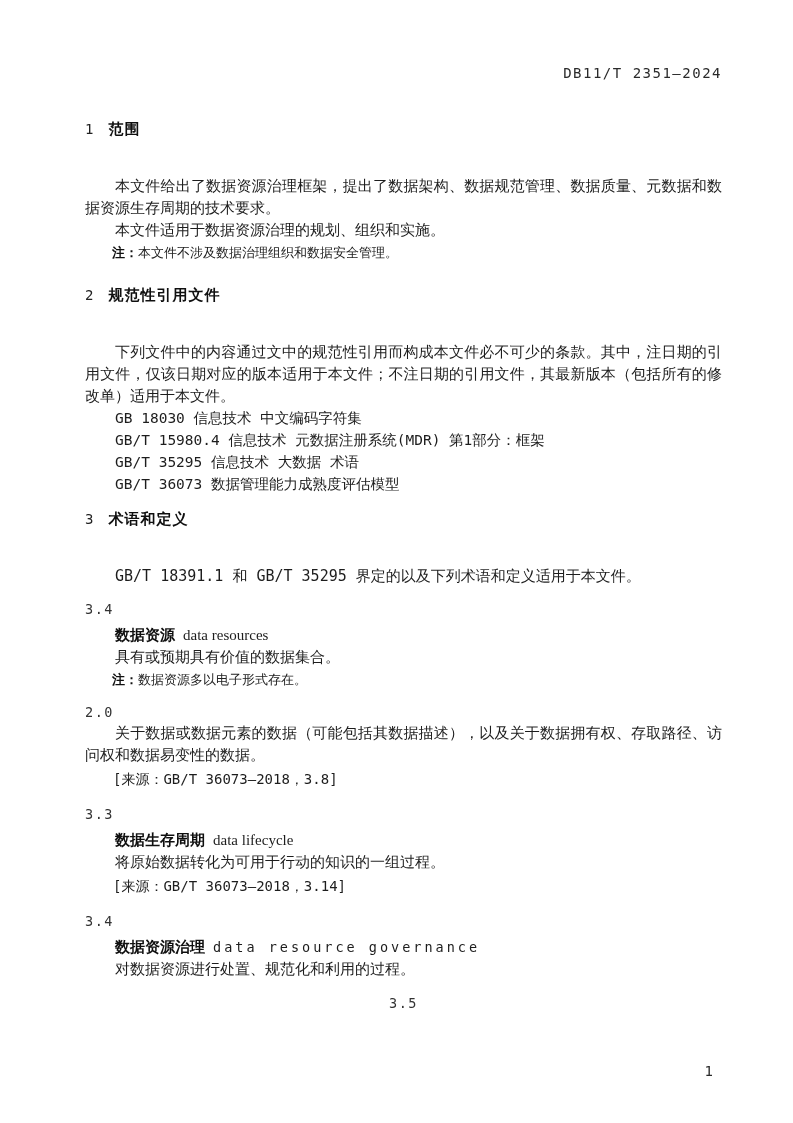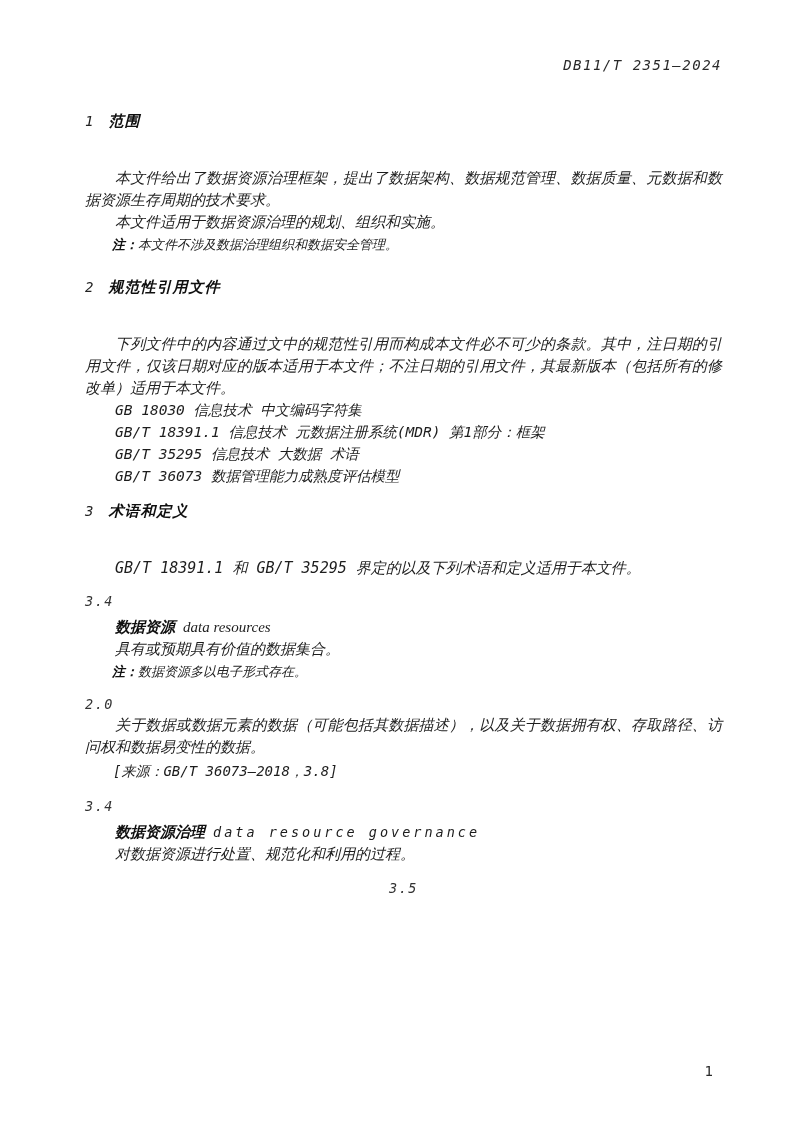--- a/index.html
+++ b/index.html
@@ -10,23 +10,22 @@
     position: relative;
     width: 793px;
     height: 1123px;
     background: #ffffff;
     color: #1d1d1d;
     overflow: hidden;
   }
   .content {
     position: absolute;
     left: 85px;
-    top: 0;
+    top: 8px;
     width: 637px;
-    font-style: italic;
   }
 
   
   .header {
     padding-top: 57px;
     text-align: right;
     font-family: "DejaVu Sans Mono", "Liberation Sans", sans-serif;
     font-size: 14px;
     letter-spacing: 1.5px;
     color: #2a2a2a;
@@ -178,21 +177,21 @@
     </section>
 
     <section class="sec-refs">
       <div class="sec-h">
         <span class="sec-num">2</span>
         <span class="sec-label">规范性引用文件</span>
       </div>
       <p class="body-p p-first">下列文件中的内容通过文中的规范性引用而构成本文件必不可少的条款。其中，注日期的引用文件，仅该日期对应的版本适用于本文件；不注日期的引用文件，其最新版本（包括所有的修改单）适用于本文件。</p>
       <div class="refs-list">
         <div class="ref-line">GB 18030 信息技术 中文编码字符集</div>
-        <div class="ref-line">GB/T 18391.1 信息技术 元数据注册系统(MDR) 第1部分：框架</div>
+        <div class="ref-line">GB/T 15980.4 信息技术 元数据注册系统(MDR) 第1部分：框架</div>
         <div class="ref-line">GB/T 35295 信息技术 大数据 术语</div>
         <div class="ref-line">GB/T 36073 数据管理能力成熟度评估模型</div>
       </div>
     </section>
 
     <section class="sec-terms">
       <div class="sec-h">
         <span class="sec-num">3</span>
         <span class="sec-label">术语和定义</span>
       </div>
@@ -206,20 +205,28 @@
         <p class="body-p">具有或预期具有价值的数据集合。</p>
         <p class="note"><span class="note-label">注：</span><span class="note-text">数据资源多以电子形式存在。</span></p>
       </div>
 
       <div>
         <div class="clause-num">2.0</div>
         <p class="body-p">关于数据或数据元素的数据（可能包括其数据描述），以及关于数据拥有权、存取路径、访问权和数据易变性的数据。</p>
         <p class="source-line">[来源：GB/T 36073—2018，3.8]</p>
       </div>
 
+      <div>
+        <div class="clause-num">3.3</div>
+        <div class="term-line">
+          <span class="term-zh">数据生存周期</span><span class="term-en">data lifecycle</span>
+        </div>
+        <p class="body-p">将原始数据转化为可用于行动的知识的一组过程。</p>
+        <p class="source-line">[来源：GB/T 36073—2018，3.14]</p>
+      </div>
 
       <div>
         <div class="clause-num">3.4</div>
         <div class="term-line">
           <span class="term-zh">数据资源治理</span><span class="term-en spaced">data resource governance</span>
         </div>
         <p class="body-p">对数据资源进行处置、规范化和利用的过程。</p>
       </div>
 
       <div>

